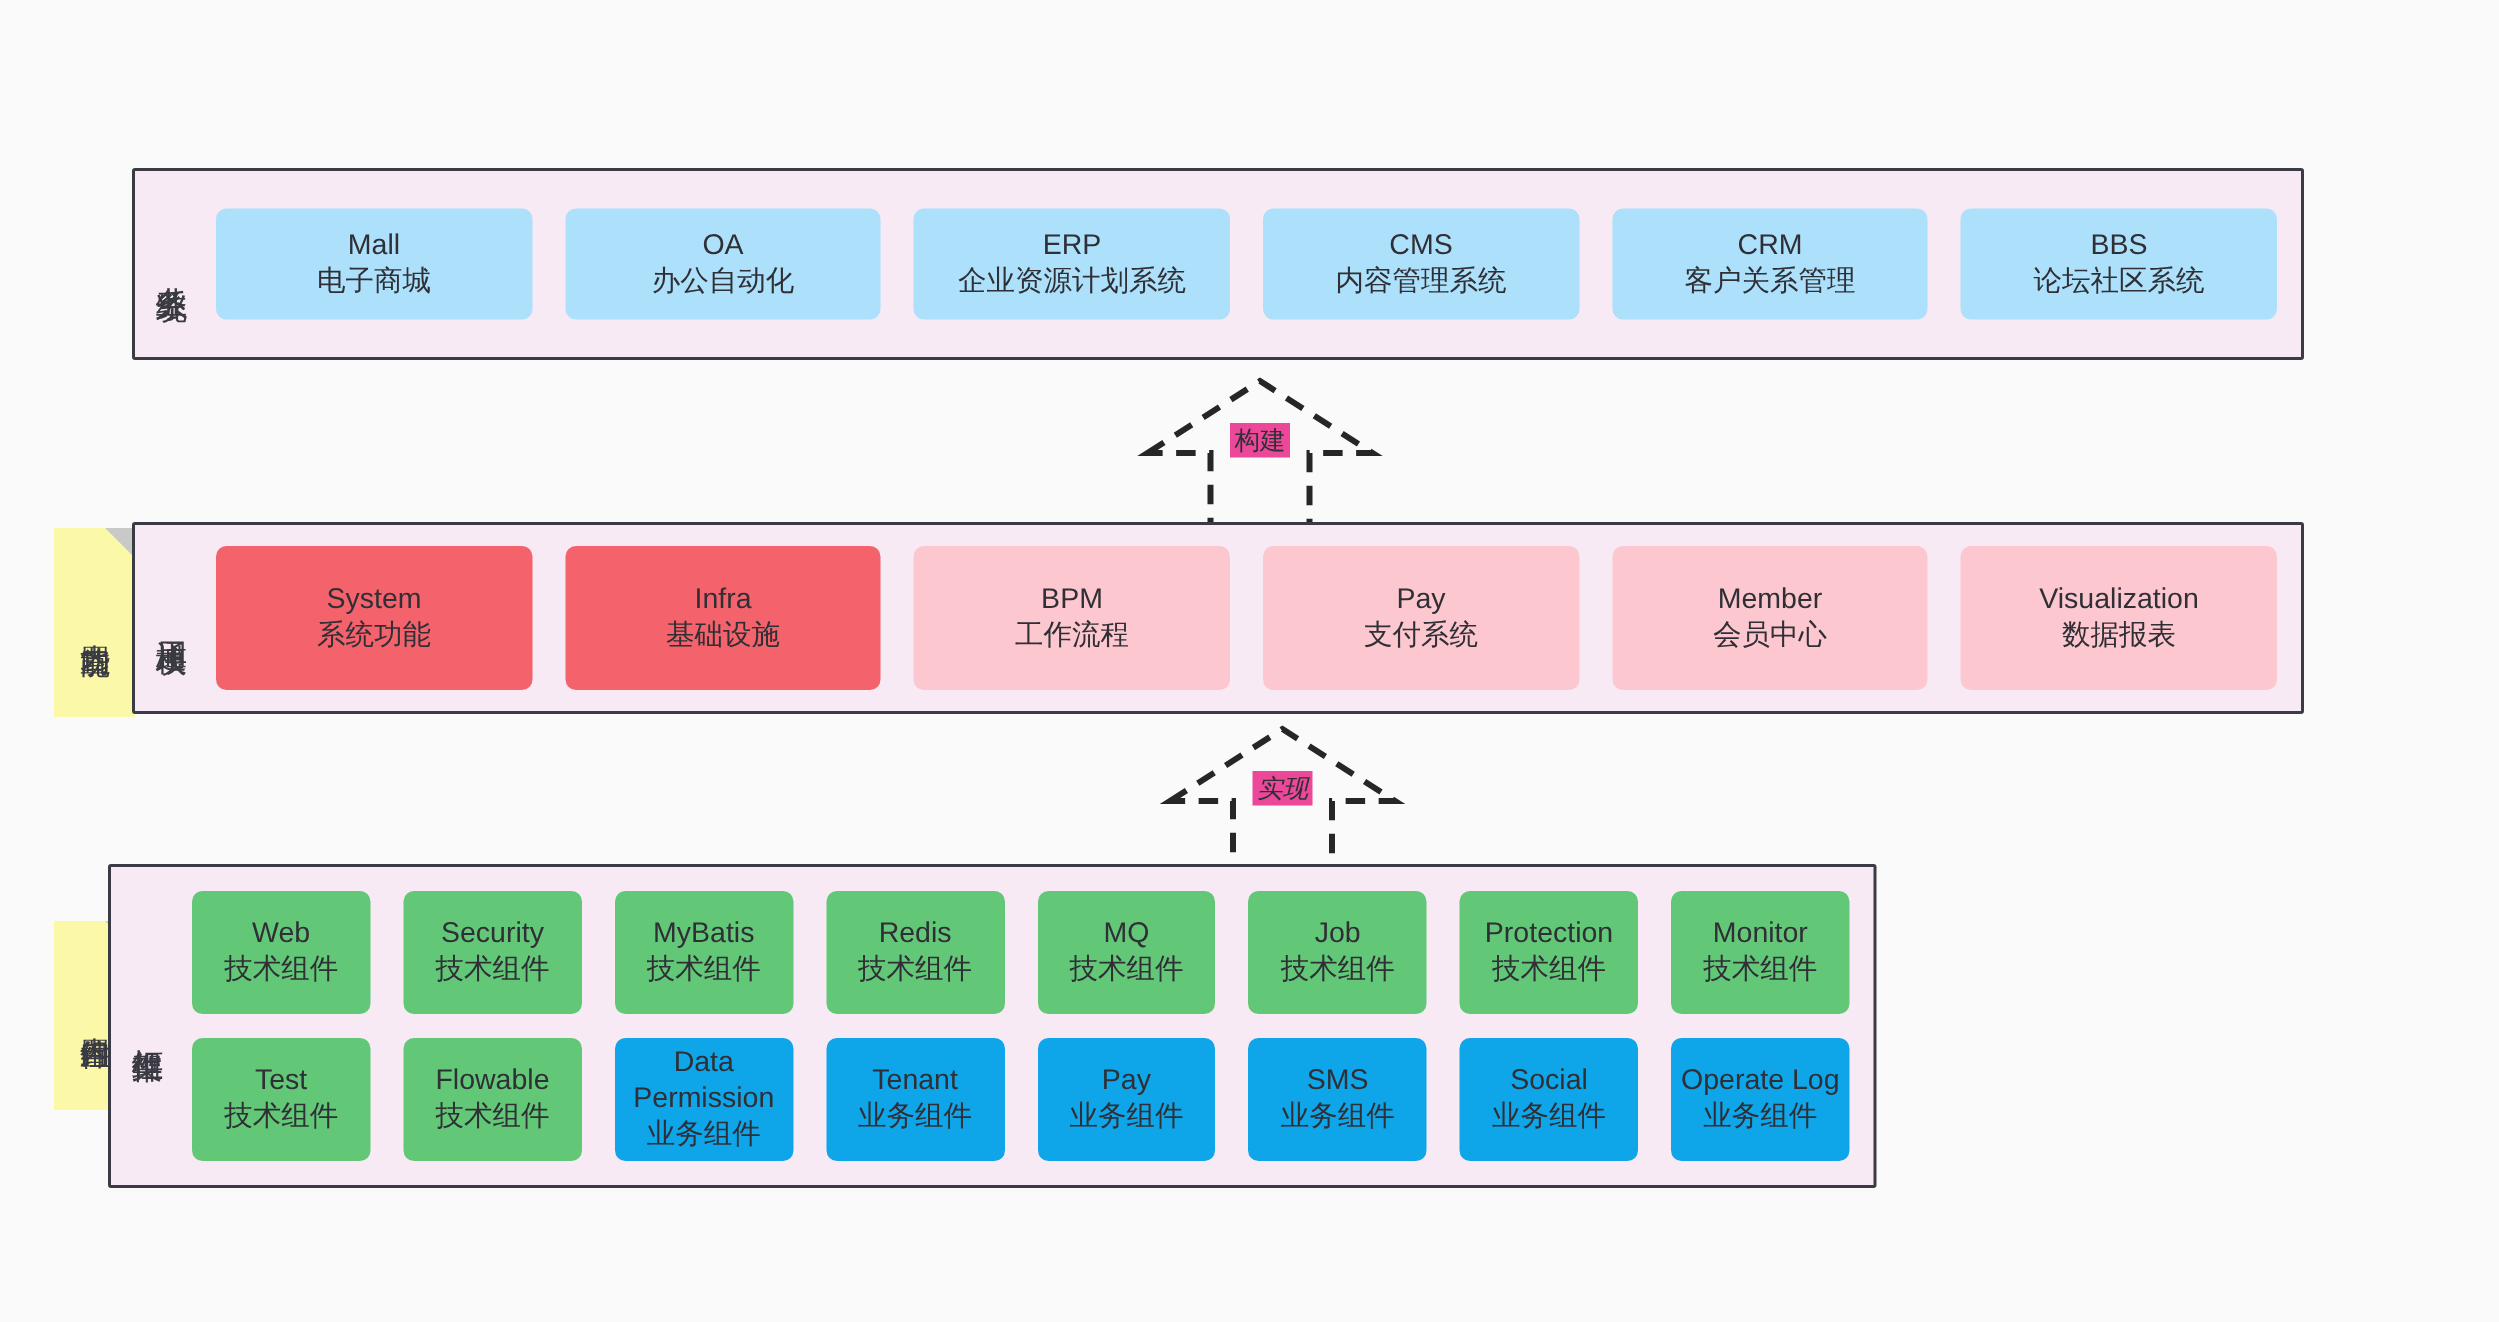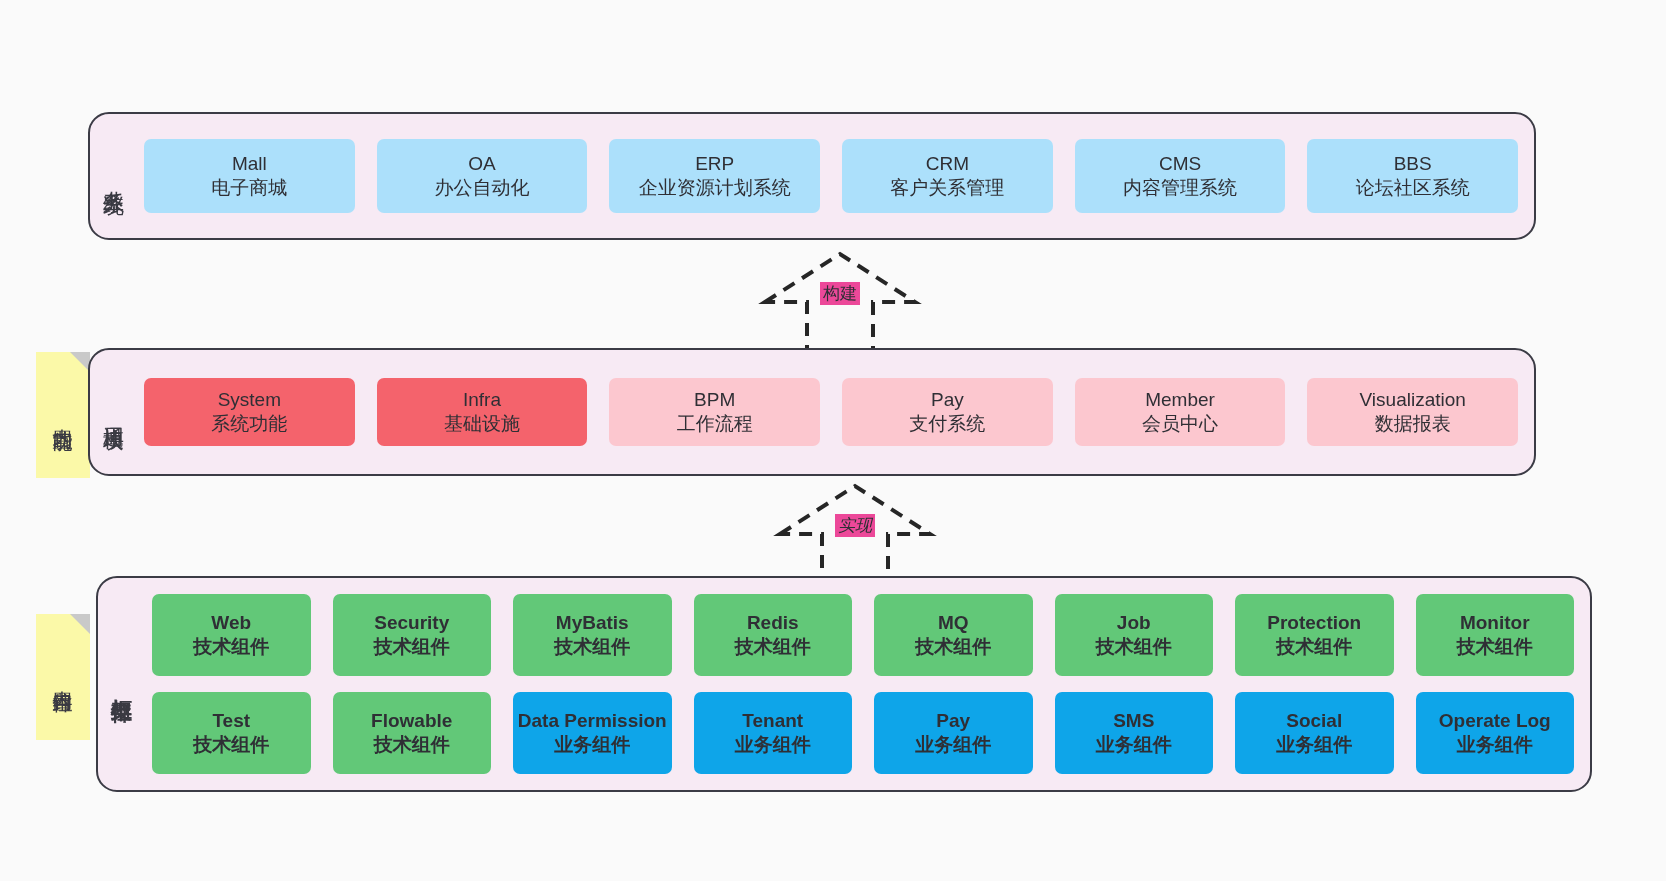--- a/index.html
+++ b/index.html
@@ -21,21 +21,21 @@
     width: 1666px;
     height: 881px;
   }
 
   
   .layer {
     position: absolute;
     box-sizing: border-box;
     background: #f7eaf4;
     border: 2px solid #3b3b45;
-    border-radius: 21px;
+    border-radius: 2px;
     display: flex;
     flex-direction: row;
     align-items: stretch;
   }
 
   
   .layer-title {
     box-sizing: border-box;
     flex: 0 0 auto;
     width: 46px;
@@ -96,24 +96,24 @@
 
   
   #layer-business {
     left: 88px;  top: 112px;  width: 1448px; height: 128px;
   }
   #layer-business .card { height: 74px; }
 
   #layer-common {
     left: 88px;  top: 348px;  width: 1448px; height: 128px;
   }
-  #layer-common .card { height: 68px; }
+  #layer-common .card { height: 96px; }
 
   #layer-framework {
-    left: 96px;  top: 576px;  width: 1496px; height: 216px; font-weight: bold;
+    left: 72px;  top: 576px;  width: 1179px; height: 216px;
   }
   #layer-framework .card { height: 82px; }
 
   
   .note {
     position: absolute;
     box-sizing: border-box;
     width: 54px;
     background: #fbf9a8;
     color: #3a3a42;
@@ -174,26 +174,26 @@
         </div>
         <div class="card c-blue">
           <span class="ctitle">OA</span>
           <span class="csub">办公自动化</span>
         </div>
         <div class="card c-blue">
           <span class="ctitle">ERP</span>
           <span class="csub">企业资源计划系统</span>
         </div>
         <div class="card c-blue">
+          <span class="ctitle">CMS</span>
+          <span class="csub">内容管理系统</span>
+        </div>
+        <div class="card c-blue">
           <span class="ctitle">CRM</span>
           <span class="csub">客户关系管理</span>
-        </div>
-        <div class="card c-blue">
-          <span class="ctitle">CMS</span>
-          <span class="csub">内容管理系统</span>
         </div>
         <div class="card c-blue">
           <span class="ctitle">BBS</span>
           <span class="csub">论坛社区系统</span>
         </div>
       </div>
     </div>
   </div>
 
   <div class="conn" id="conn-build">

